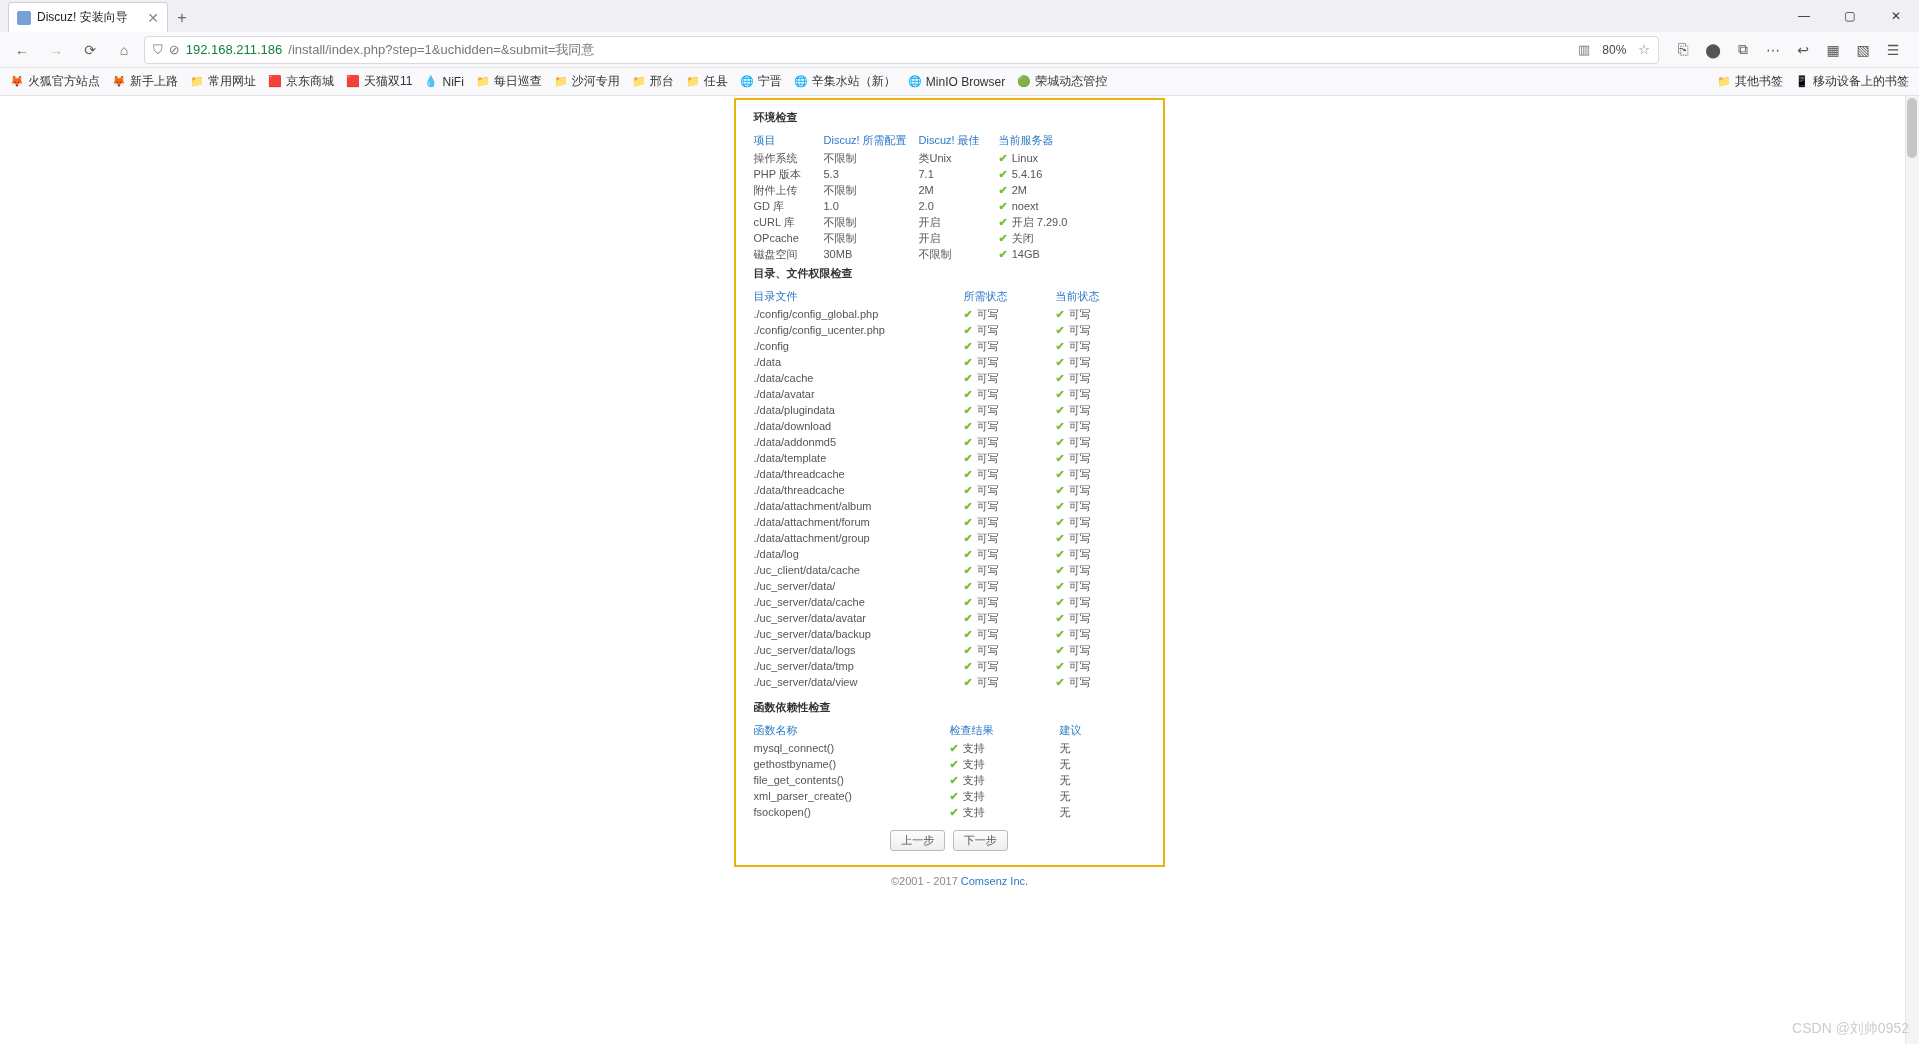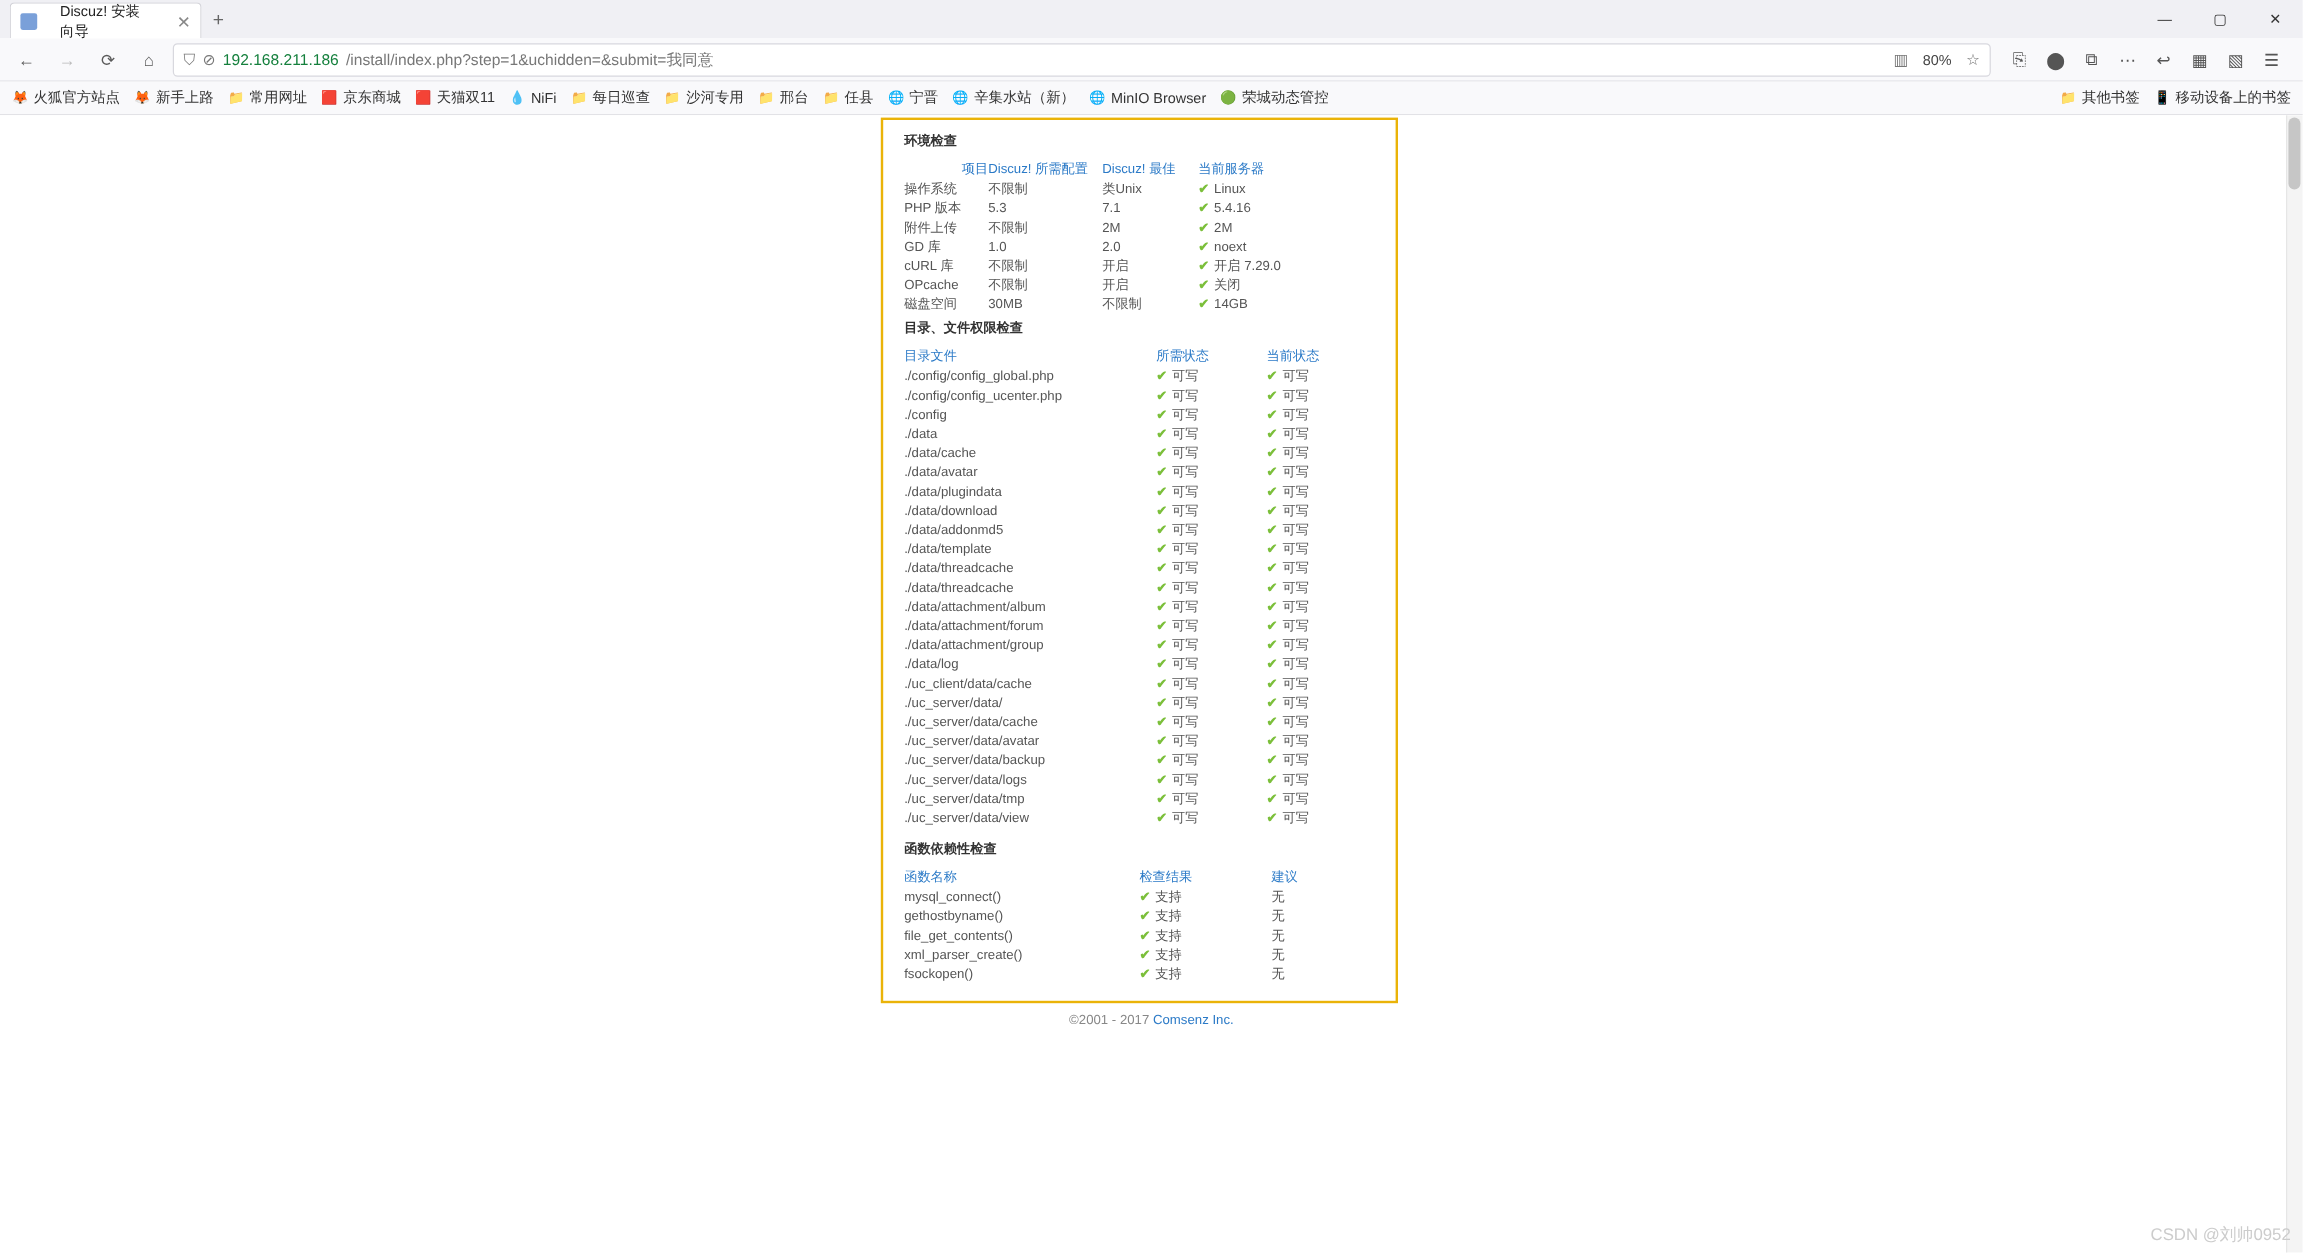--- a/index.html
+++ b/index.html
@@ -1,20 +1,20 @@
 <!DOCTYPE html>
 <html><head>
 <meta charset="utf-8">
 <style>
 * { margin: 0; padding: 0; box-sizing: border-box; font-family: "Microsoft YaHei", Arial, sans-serif; }
 body { background: #fff; font-size: 12px; color: #333; overflow: hidden; }
 
 .browser-chrome { width: 1919px; }
 .tab-bar { height: 32px; background: #f0f0f4; display: flex; align-items: flex-end; padding-left: 8px; }
-.tab { width: 160px; height: 30px; background: #fff; border: 1px solid #d0d0d6; border-bottom: none; border-radius: 4px 4px 0 0; display: flex; align-items: center; padding: 0 8px; font-size: 12px; color: #222; gap: 19px; }
+.tab { width: 160px; height: 30px; background: #fff; border: 1px solid #d0d0d6; border-bottom: none; border-radius: 4px 4px 0 0; display: flex; align-items: center; padding: 0 8px; font-size: 12px; color: #222; gap: 6px; }
 .tab .favicon { width: 14px; height: 14px; background: #7aa0d9; border-radius: 2px; flex-shrink: 0; }
 .tab .close { margin-left: auto; color: #888; font-size: 14px; }
 .newtab { width: 28px; height: 28px; display: flex; align-items: center; justify-content: center; color: #666; font-size: 16px; }
 .winctrl { margin-left: auto; display: flex; }
 .winctrl div { width: 46px; height: 32px; display: flex; align-items: center; justify-content: center; color: #333; font-size: 12px; }
 
 .addr-bar { height: 36px; background: #f9f9fb; border-bottom: 1px solid #e2e2e6; display: flex; align-items: center; padding: 0 8px; gap: 6px; }
 .nav-btn { width: 28px; height: 28px; display: flex; align-items: center; justify-content: center; color: #5a5a5a; border-radius: 4px; font-size: 14px; }
 .nav-btn.disabled { color: #bbb; }
 .url-box { flex: 1; height: 28px; background: #fff; border: 1px solid #d8d8de; border-radius: 4px; display: flex; align-items: center; padding: 0 8px; gap: 6px; font-size: 13px; color: #777; }
@@ -33,21 +33,21 @@
 .scrollbar-thumb { position: absolute; right: 2px; width: 10px; background: #c6c6c6; border-radius: 5px; top: 2px; height: 60px; }
 
 .page-center { width: 100%; display: flex; justify-content: center; padding-top: 2px; }
 .install-box { width: 431px; border: 2px solid #eab308; background: #fff; position: relative; }
 .inner { padding: 6px 18px 14px 18px; }
 
 .section-title { font-size: 11px; font-weight: bold; color: #333; margin: 4px 0 6px 0; }
 table { width: 100%; border-collapse: collapse; font-size: 11px; color: #555; }
 th { font-size: 11px; font-weight: normal; color: #2b7ac7; text-align: left; padding: 2px 0; }
 td { padding: 1px 0; vertical-align: middle; line-height: 14px; }
-.col-item { width: 70px; text-align: right; }
+.col-item { width: 70px; }
 .col-min  { width: 95px; }
 .col-best { width: 80px; }
 .col-cur  { }
 .check { color: #7bbf3a; font-weight: bold; margin-right: 4px; font-size: 11px; }
 
 .perm-table td:first-child { width: 210px; }
 .perm-table th:nth-child(2), .perm-table td:nth-child(2) { width: 92px; }
 
 .func-table td:first-child { width: 196px; margin-top: 16px; }
 .func-table th:nth-child(2), .func-table td:nth-child(2) { width: 110px; }
@@ -402,20 +402,24 @@
                     <td>无</td>
                   </tr>
                   <tr>
                     <td>fsockopen()</td>
                     <td><span class="check">✔</span>支持</td>
                     <td>无</td>
                   </tr>
                 </tbody>
             </table>
 
+            <div class="btn-row">
+              <span class="btn">上一步</span>
+              <span class="btn">下一步</span>
+            </div>
           </div>
         </div>
         <div class="footer">
           <span>©2001 - 2017 </span><a href="#">Comsenz Inc.</a>
         </div>
       </div>
     </div>
 
     <div class="scrollbar-track">
       <div class="scrollbar-thumb"></div>

